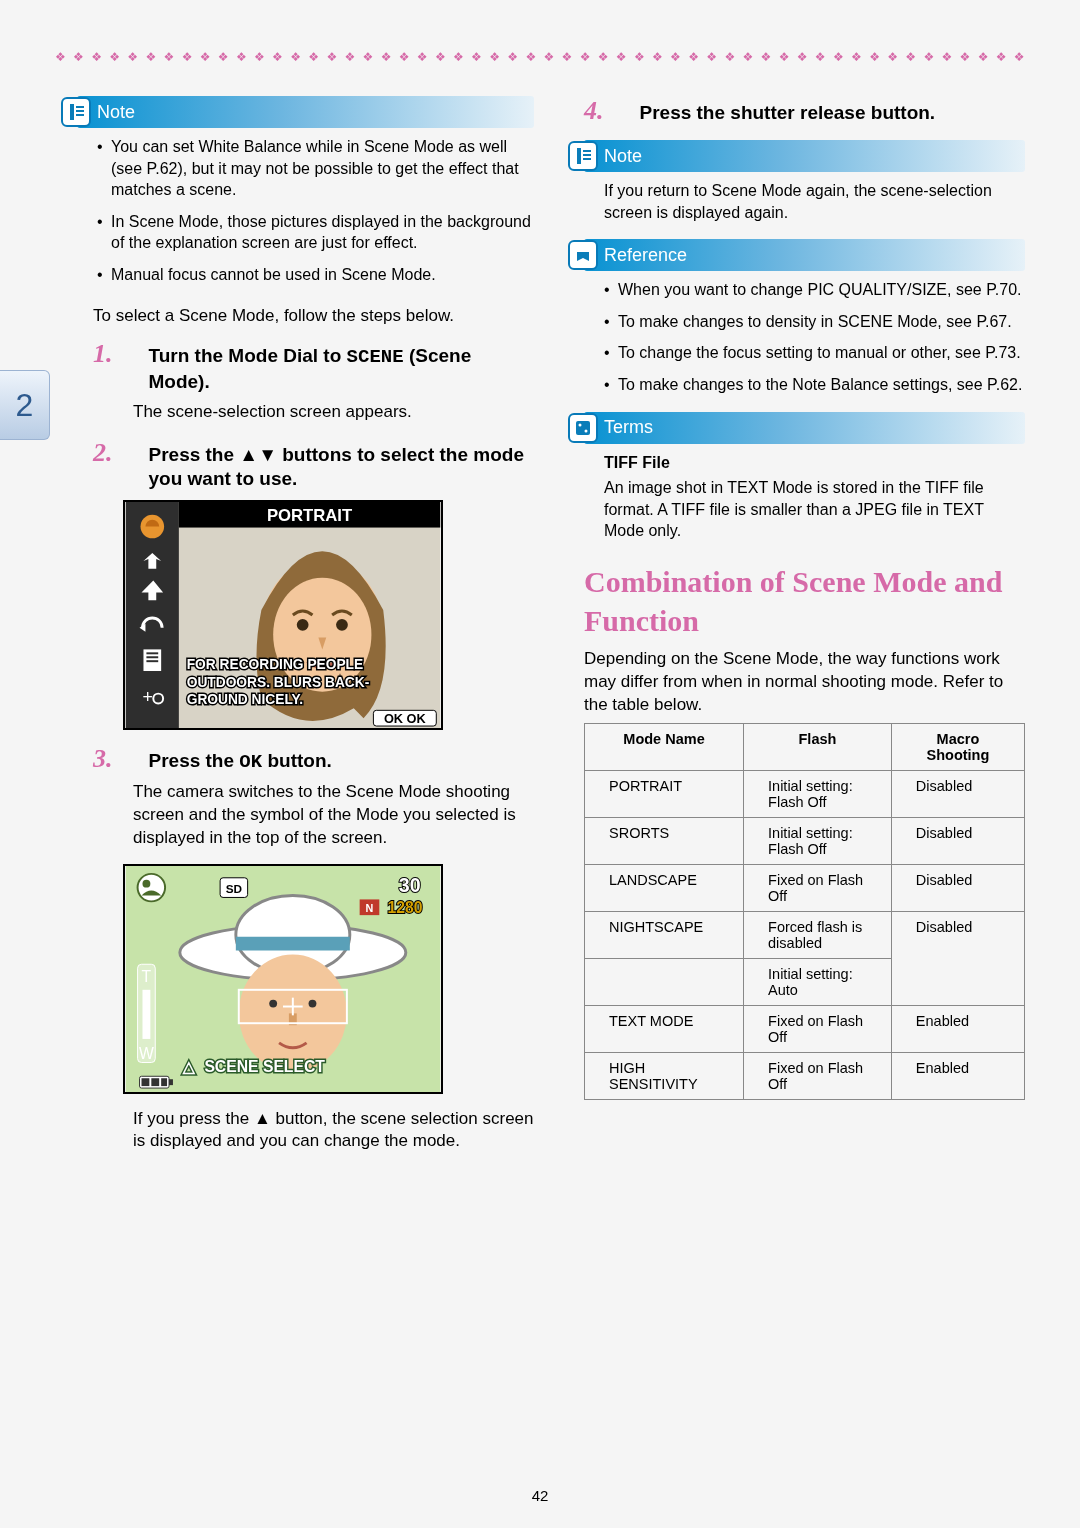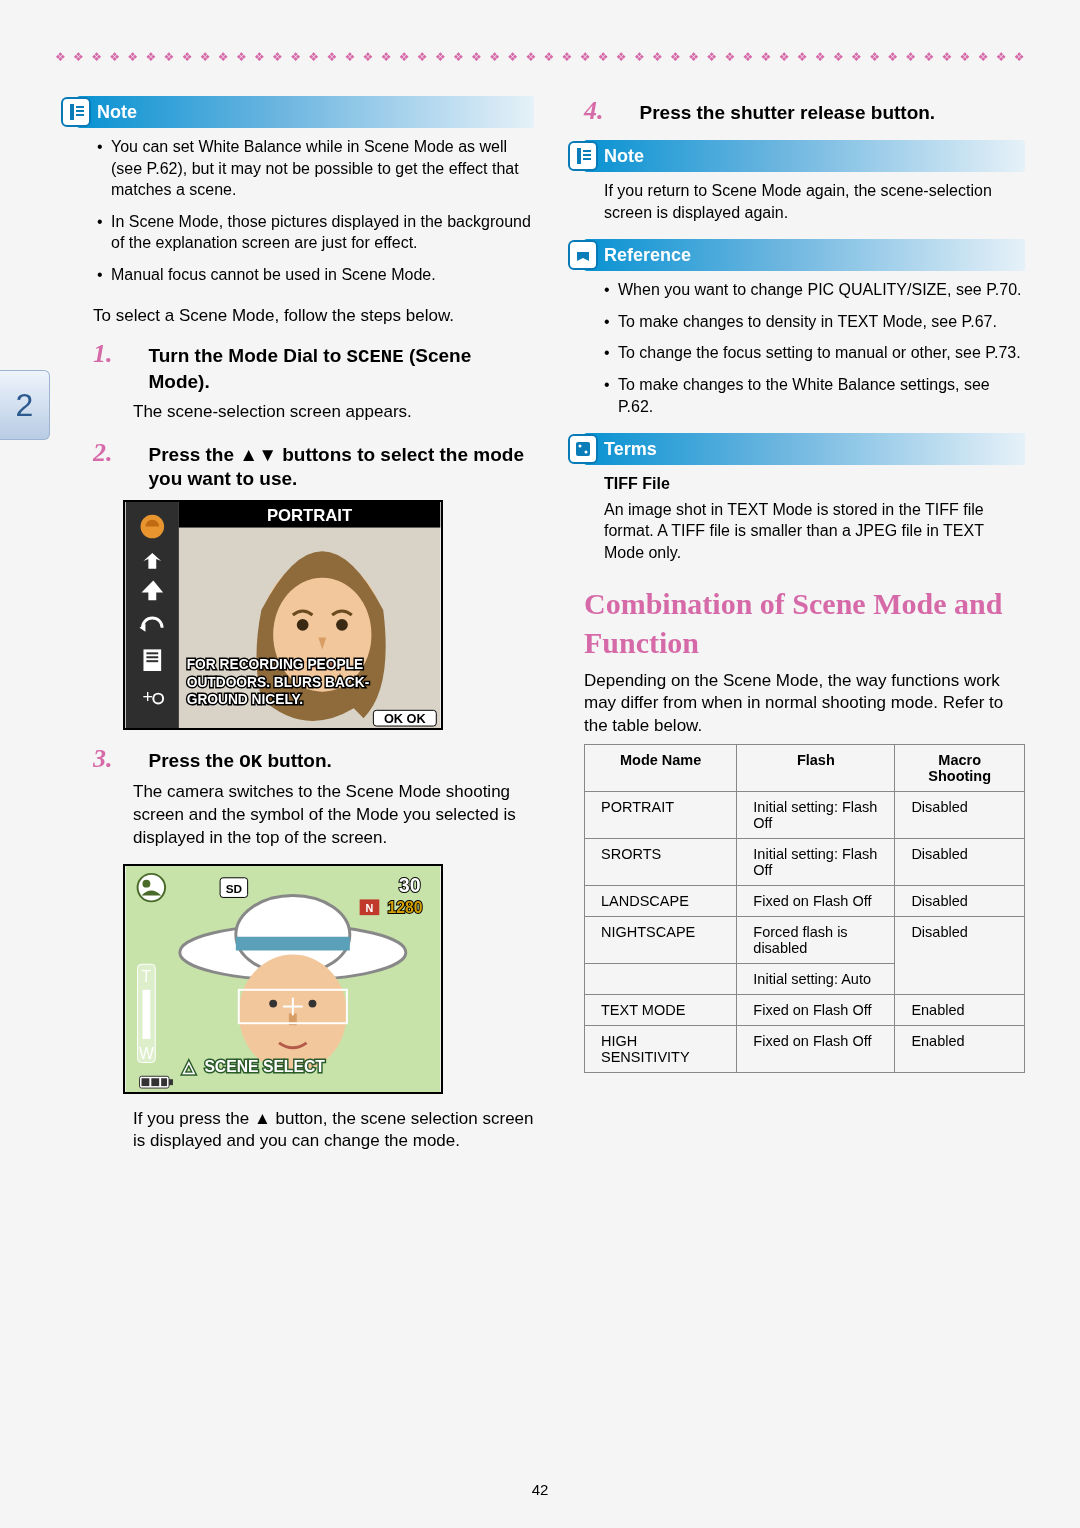--- a/index.html
+++ b/index.html
@@ -44,21 +44,21 @@
   gap: 50px;
 }
 .col {
   flex: 1;
   min-width: 0;
 }
 .col-left { padding-left: 38px; }
 .callout-header {
   background: linear-gradient(90deg, #0892d2 0%, #6db6e0 45%, #e6f1f8 100%);
   color: #fff;
-  font-weight: bold;
+  font-weight: normal;
   font-size: 18px;
   height: 32px;
   display: flex;
   align-items: center;
   border-radius: 3px;
   margin-bottom: 8px;
 }
 .callout-icon {
   width: 30px;
   height: 30px;
@@ -102,28 +102,28 @@
 }
 .body-text { line-height: 1.35; }
 .tbl {
   width: 100%;
   border-collapse: collapse;
   font-size: 14.5px;
   margin-top: 6px;
 }
 .tbl th, .tbl td {
   border: 1px solid #888;
-  padding: 7px 16px;
+  padding: 7px 24px;
   text-align: left;
   vertical-align: top;
 }
 .tbl th { font-weight: bold; text-align: center; }
 .pagenum {
   position: absolute;
-  bottom: 30px;
+  bottom: 24px;
   left: 0; right: 0;
   text-align: center;
   font-size: 15px;
 }
 .callout-wrap { margin-left: 0; }
 .col-left .callout-wrap { margin-left: -16px; }
 .sub-bold { font-weight: bold; margin-bottom: 4px; }
 </style>
 </head>
 <body>
@@ -299,23 +299,23 @@
         <div class="callout-icon">
           <svg width="20" height="20" viewBox="0 0 20 20">
               <path d="M4 4 h12 v3 h-12 z M4 4 v12 l6 -3 l6 3 v-12" fill="#0a7db9"></path>
             </svg>
         </div>
         <span>Reference</span>
       </div>
       <div class="callout-body">
         <ul>
           <li>When you want to change PIC QUALITY/SIZE, see P.70.</li>
-          <li>To make changes to density in TEXT Mode, see P.67.</li>
+          <li>To make changes to density in SCENE Mode, see P.67.</li>
           <li>To change the focus setting to manual or other, see P.73.</li>
-          <li>To make changes to the White Balance settings, see P.62.</li>
+          <li>To make changes to the Note Balance settings, see P.62.</li>
         </ul>
       </div>
     </div>
 
     <div class="callout-wrap" style="margin-top:16px">
       <div class="callout-header">
         <div class="callout-icon">
           <svg width="20" height="20" viewBox="0 0 20 20">
               <rect x="3" y="3" width="14" height="14" rx="2" fill="#0a7db9"></rect>
               <circle cx="7" cy="7" r="1.5" fill="#fff"></circle>

